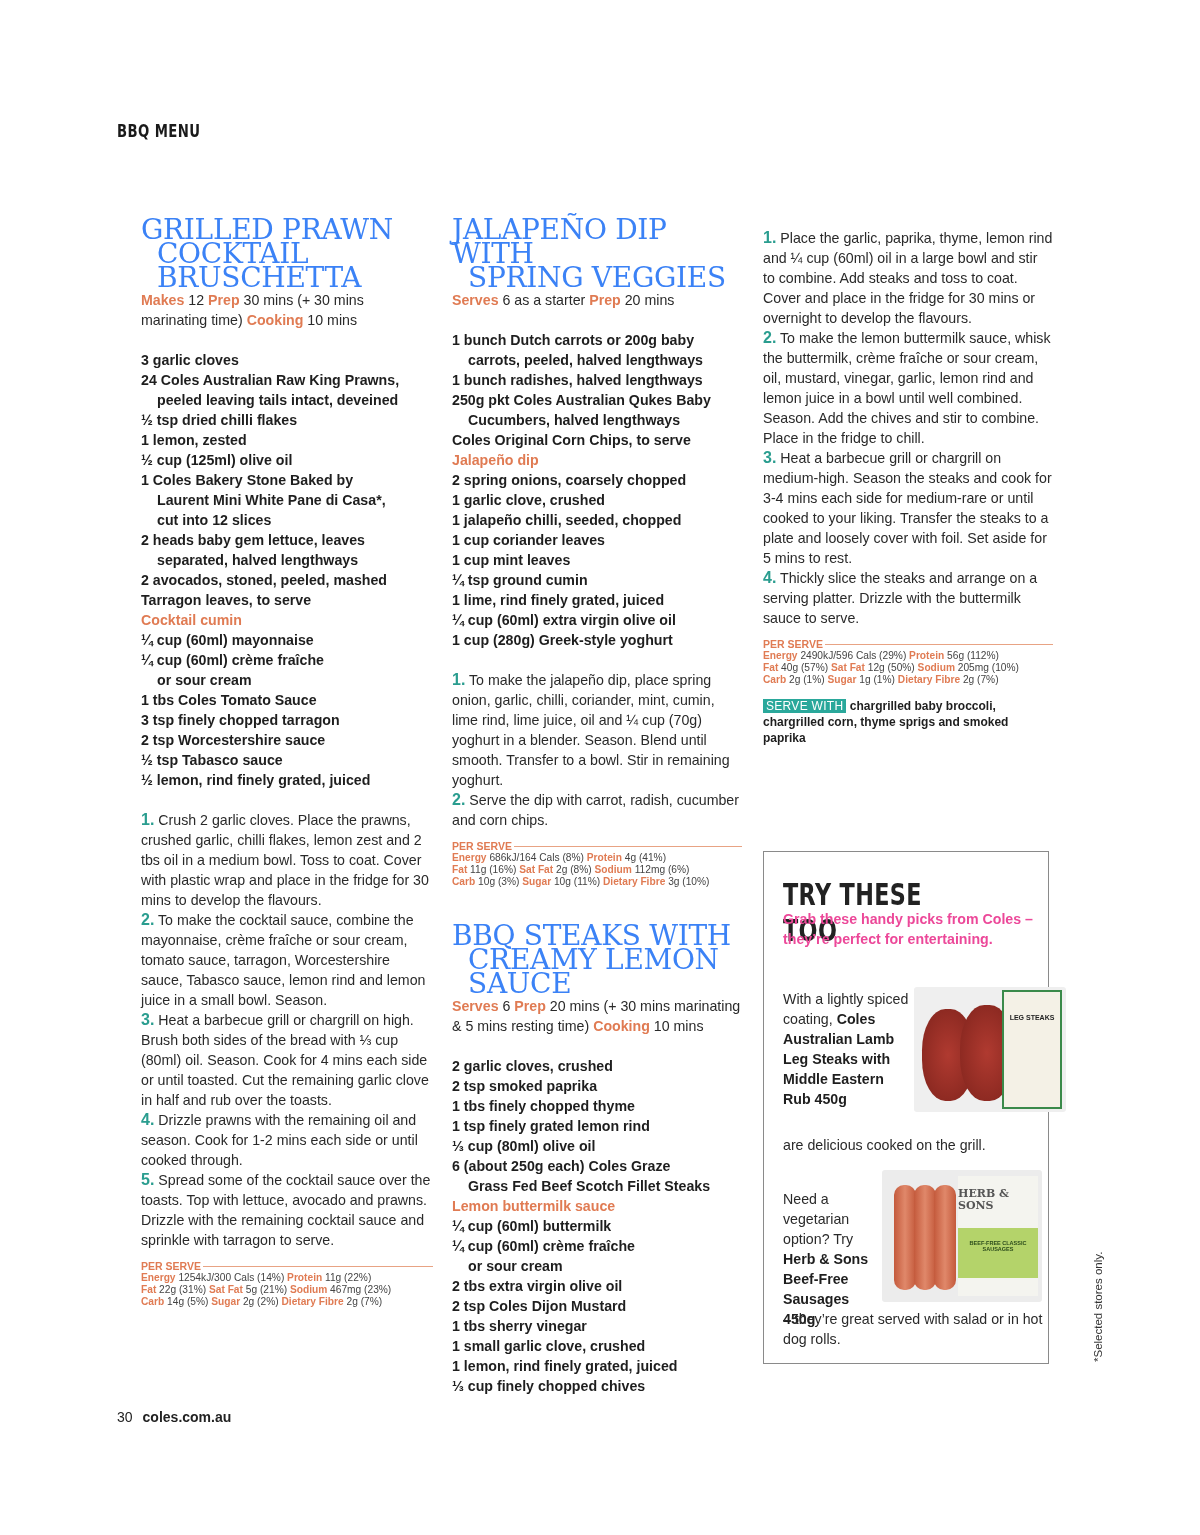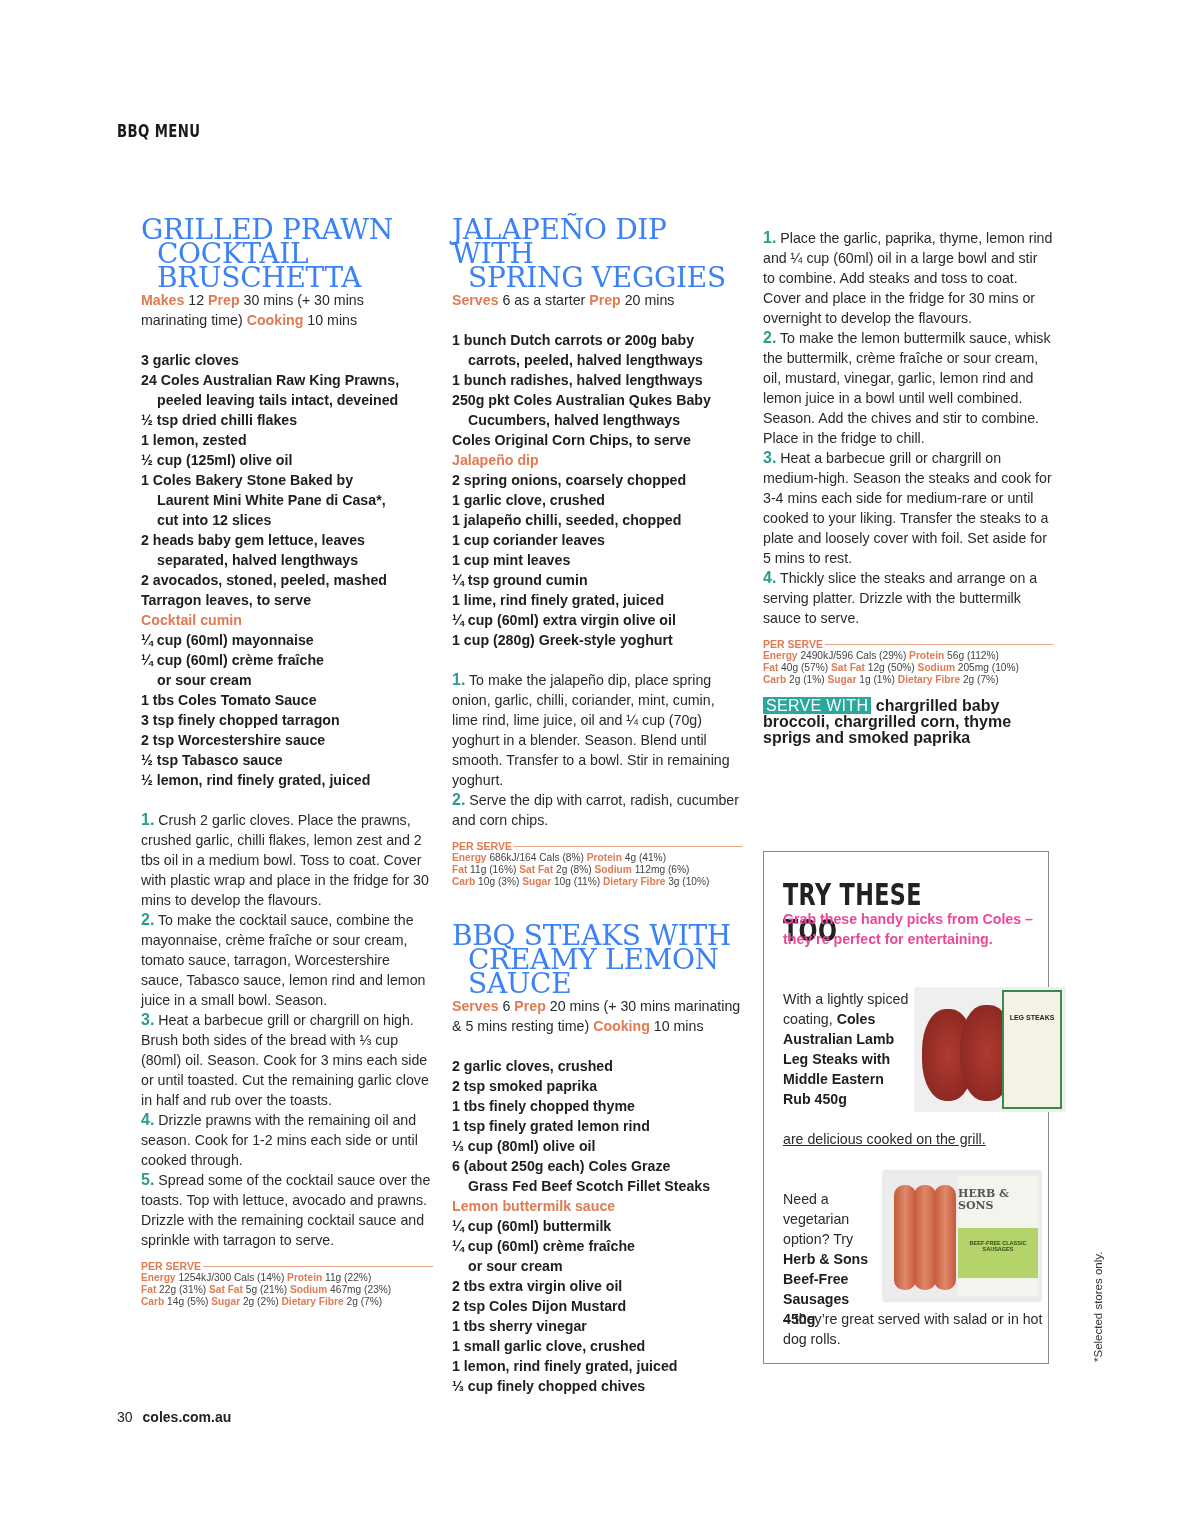--- a/index.html
+++ b/index.html
@@ -17,21 +17,21 @@
   .meta { font-size: 14.2px; line-height: 20px; color: #2a2a2a; }
   .k { color: #e07b53; font-weight: bold; }
   .ing { margin-top: 20px; font-size: 14.2px; line-height: 20px; font-weight: bold; color: #1e1e1e; }
   .ing div.cont { padding-left: 16px; }
   .subhead { color: #e07b53; font-weight: bold; }
   .method { margin-top: 20px; font-size: 14.2px; line-height: 20px; color: #2a2a2a; }
   .step-num { color: #2a9d8f; font-weight: bold; font-size: 16px; }
   .nutri { margin-top: 10px; font-size: 10.2px; line-height: 12px; color: #444; }
   .nutri .head { display: flex; align-items: center; color: #e07b53; font-weight: bold; font-size: 10.5px; }
   .nutri .head .rule { flex: 1; height: 1px; background: #e8a384; margin-left: 2px; }
-  .serve-with { margin-top: 12px; font-size: 16px; line-height: 16px; font-weight: bold; color: #1e1e1e; }
+  .serve-with { margin-top: 12px; font-size: 12px; line-height: 16px; font-weight: bold; color: #1e1e1e; }
   .serve-with .badge { background: #2aa89b; color: #fff; font-weight: normal; padding: 0 3px; letter-spacing: 0.3px; }
   .box { position: absolute; left: 763px; top: 851px; width: 284px; height: 511px; border: 1.5px solid #8a8a8a; }
   .box-title { position: absolute; left: 19px; top: 24px; font-family: "DejaVu Sans", sans-serif; font-weight: bold;
     font-size: 31px; letter-spacing: 0.5px; transform: scaleX(0.72); transform-origin: left top; color: #222; }
   .box-sub { position: absolute; left: 19px; top: 57px; width: 260px; font-size: 14.2px; line-height: 20px; font-weight: bold; color: #ec4899; }
   .prod-text { position: absolute; left: 19px; font-size: 14.2px; line-height: 20px; color: #2a2a2a; }
   .prod-text b { color: #1e1e1e; }
   .img-lamb { position: absolute; left: 150px; top: 135px; width: 152px; height: 125px; background: #efefef; border-radius: 3px; }
   .steak { position: absolute; background: radial-gradient(ellipse at center, #b03a30 0%, #8e2a22 70%, #7a241e 100%); border-radius: 45%; }
   .lamb-label { position: absolute; left: 88px; top: 3px; width: 56px; height: 115px; background: #f4f1e6; border: 2px solid #3a8a4a; }
@@ -80,21 +80,21 @@
       <div class="cont">or sour cream</div>
       <div>1 tbs Coles Tomato Sauce</div>
       <div>3 tsp finely chopped tarragon</div>
       <div>2 tsp Worcestershire sauce</div>
       <div>½ tsp Tabasco sauce</div>
       <div>½ lemon, rind finely grated, juiced</div>
     </div>
   <div class="method">
       <div><span class="step-num">1.</span><span> Crush 2 garlic cloves. Place the prawns, crushed garlic, chilli flakes, lemon zest and 2 tbs oil in a medium bowl. Toss to coat. Cover with plastic wrap and place in the fridge for 30 mins to develop the flavours.</span></div>
       <div><span class="step-num">2.</span><span> To make the cocktail sauce, combine the mayonnaise, crème fraîche or sour cream, tomato sauce, tarragon, Worcestershire sauce, Tabasco sauce, lemon rind and lemon juice in a small bowl. Season.</span></div>
-      <div><span class="step-num">3.</span><span> Heat a barbecue grill or chargrill on high. Brush both sides of the bread with ⅓ cup (80ml) oil. Season. Cook for 3 mins each side or until toasted. Cut the remaining garlic clove in half and rub over the toasts.</span></div>
+      <div><span class="step-num">3.</span><span> Heat a barbecue grill or chargrill on high. Brush both sides of the bread with ⅓ cup (80ml) oil. Season. Cook for 4 mins each side or until toasted. Cut the remaining garlic clove in half and rub over the toasts.</span></div>
       <div><span class="step-num">4.</span><span> Drizzle prawns with the remaining oil and season. Cook for 1-2 mins each side or until cooked through.</span></div>
       <div><span class="step-num">5.</span><span> Spread some of the cocktail sauce over the toasts. Top with lettuce, avocado and prawns. Drizzle with the remaining cocktail sauce and sprinkle with tarragon to serve.</span></div>
     </div>
   <div class="nutri">
       <div class="head">
         <span>PER SERVE</span>
         <span class="rule"></span>
       </div>
       <div><span class="k">Energy</span><span> 1254kJ/300 Cals (14%) </span><span class="k">Protein</span><span> 11g (22%)</span></div>
       <div><span class="k">Fat</span><span> 22g (31%) </span><span class="k">Sat Fat</span><span> 5g (21%) </span><span class="k">Sodium</span><span> 467mg (23%)</span></div>
@@ -200,21 +200,21 @@
   <div class="img-lamb">
     <div class="steak" style="left:8px;top:22px;width:52px;height:92px;"></div>
     <div class="steak" style="left:46px;top:18px;width:54px;height:96px;"></div>
     <div class="lamb-label">
       <div class="t">LEG STEAKS</div>
     </div>
   </div>
   <div class="prod-text" style="top:137px;width:130px;">
     <span>With a lightly spiced coating,</span> <b>Coles Australian Lamb Leg Steaks with Middle Eastern Rub 450g</b>
   </div>
-  <div class="prod-text" style="top:277px;width:260px;text-decoration:underline;"><span> are delicious cooked on the grill.</span></div>
+  <div class="prod-text" style="top:283px;width:260px;"><span> are delicious cooked on the grill.</span></div>
 
   <div class="img-sausage">
     <div class="saus" style="left:12px"></div>
     <div class="saus" style="left:32px"></div>
     <div class="saus" style="left:52px"></div>
     <div class="hs-label">
       <div class="top">HERB &amp; SONS</div>
       <div class="green">
           <div class="t">BEEF-FREE CLASSIC SAUSAGES</div>
         </div>

